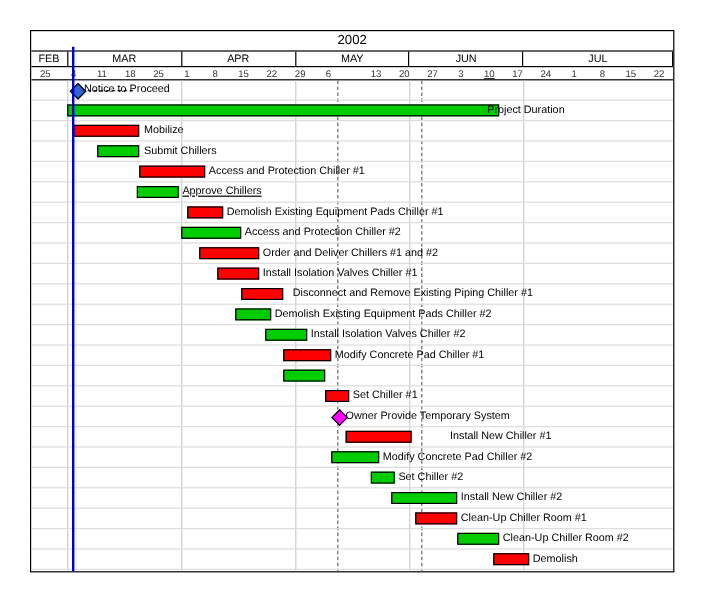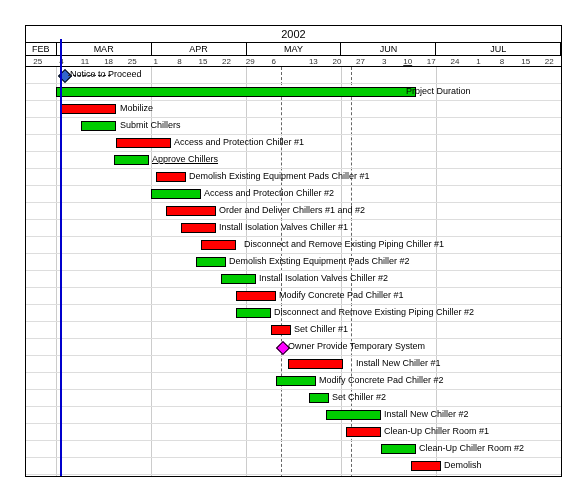--- a/index.html
+++ b/index.html
@@ -128,33 +128,32 @@
         <div class="row">
           <div class="bar green" style="left: 195px; width: 35px;"></div>
           <div class="label" style="left: 233px;">Install Isolation Valves Chiller #2</div>
         </div>
         <div class="row">
           <div class="bar red" style="left: 210px; width: 40px;"></div>
           <div class="label" style="left: 253px;">Modify Concrete Pad Chiller #1</div>
         </div>
         <div class="row">
           <div class="bar green" style="left: 210px; width: 35px;"></div>
-          <div class="label" style="left: 248px;">Disconnect and Remove Existing Piping Chiller #2</div>
         </div>
         <div class="row">
           <div class="bar red" style="left: 245px; width: 20px;"></div>
           <div class="label" style="left: 268px;">Set Chiller #1</div>
         </div>
         <div class="row">
           <div class="diamond magenta" style="left: 252px;"></div>
           <div class="label" style="left: 262px;">Owner Provide Temporary System</div>
         </div>
         <div class="row">
           <div class="bar red" style="left: 262px; width: 55px;"></div>
-          <div class="label" style="left: 316px; padding-left: 14px;">Install New Chiller #1</div>
+          <div class="label" style="left: 335px; padding-left: 14px;">Install New Chiller #1</div>
         </div>
         <div class="row">
           <div class="bar green" style="left: 250px; width: 40px;"></div>
           <div class="label" style="left: 293px;">Modify Concrete Pad Chiller #2</div>
         </div>
         <div class="row">
           <div class="bar green" style="left: 283px; width: 20px;"></div>
           <div class="label" style="left: 306px;">Set Chiller #2</div>
         </div>
         <div class="row">

